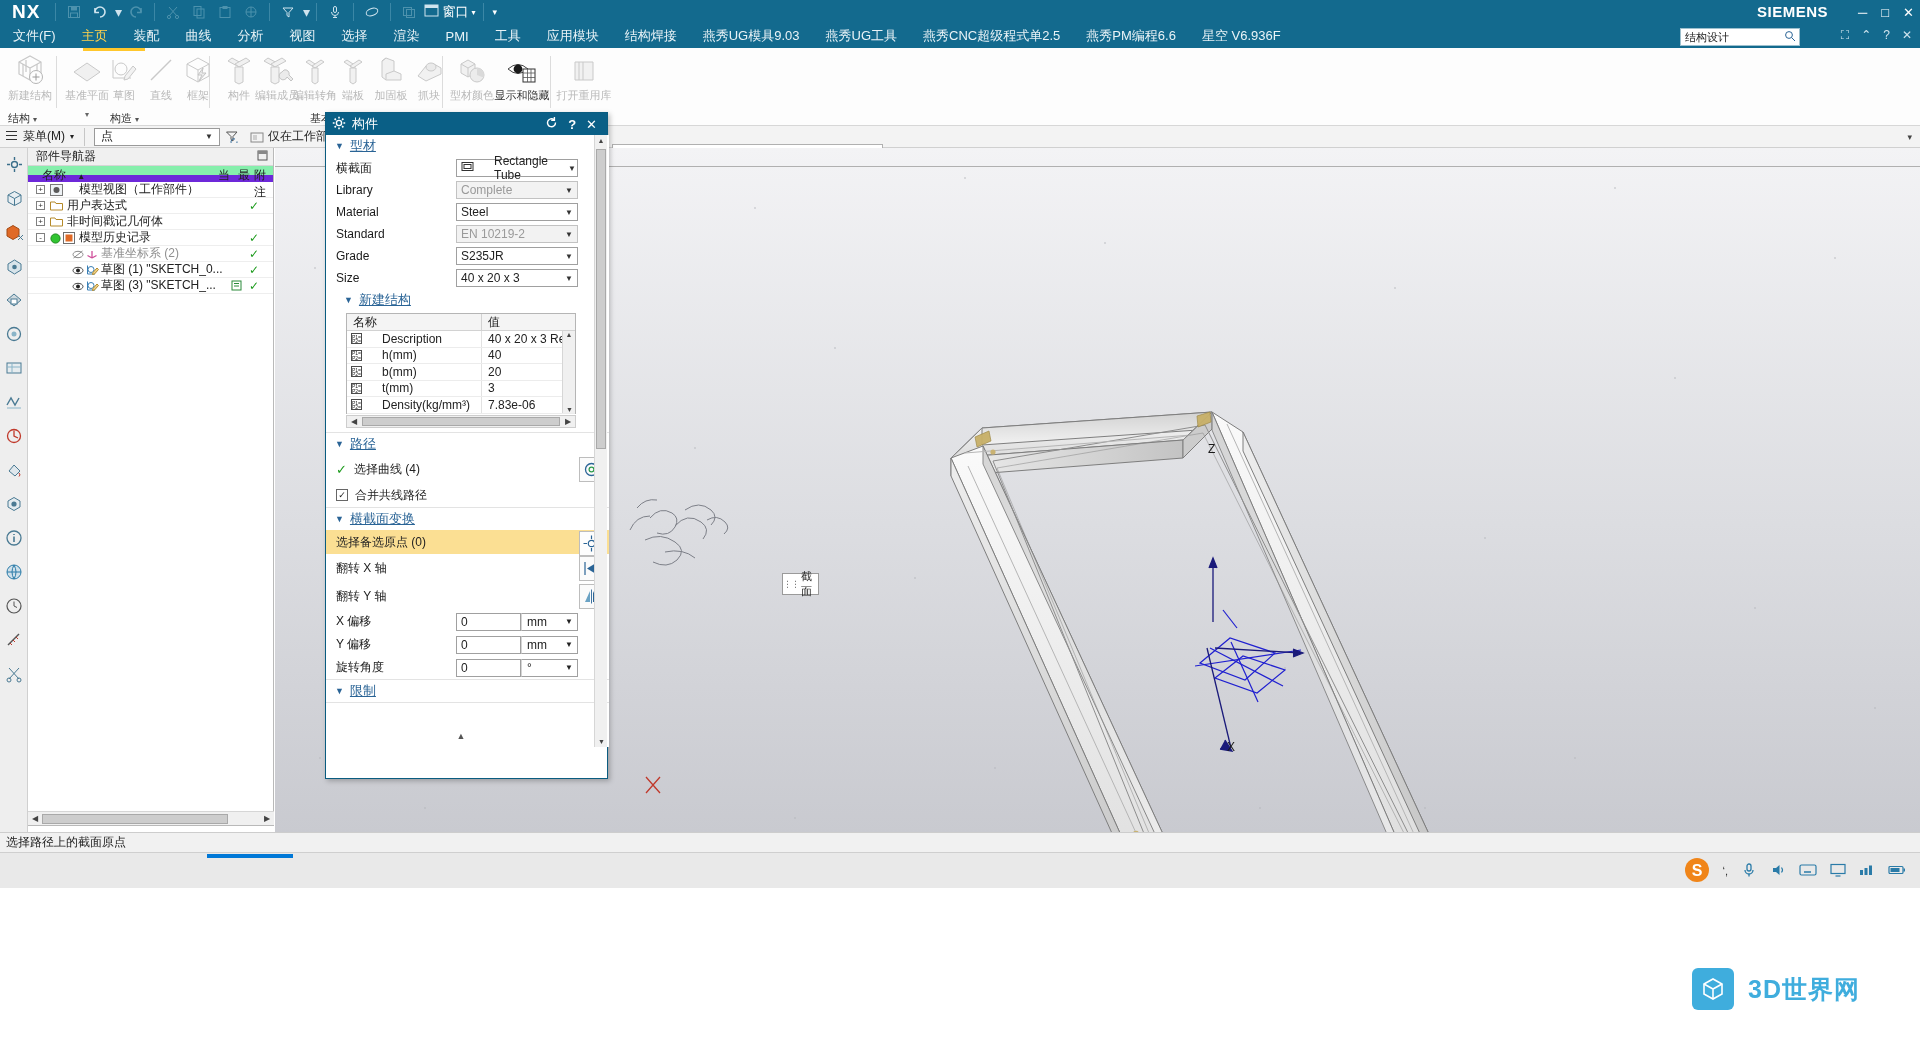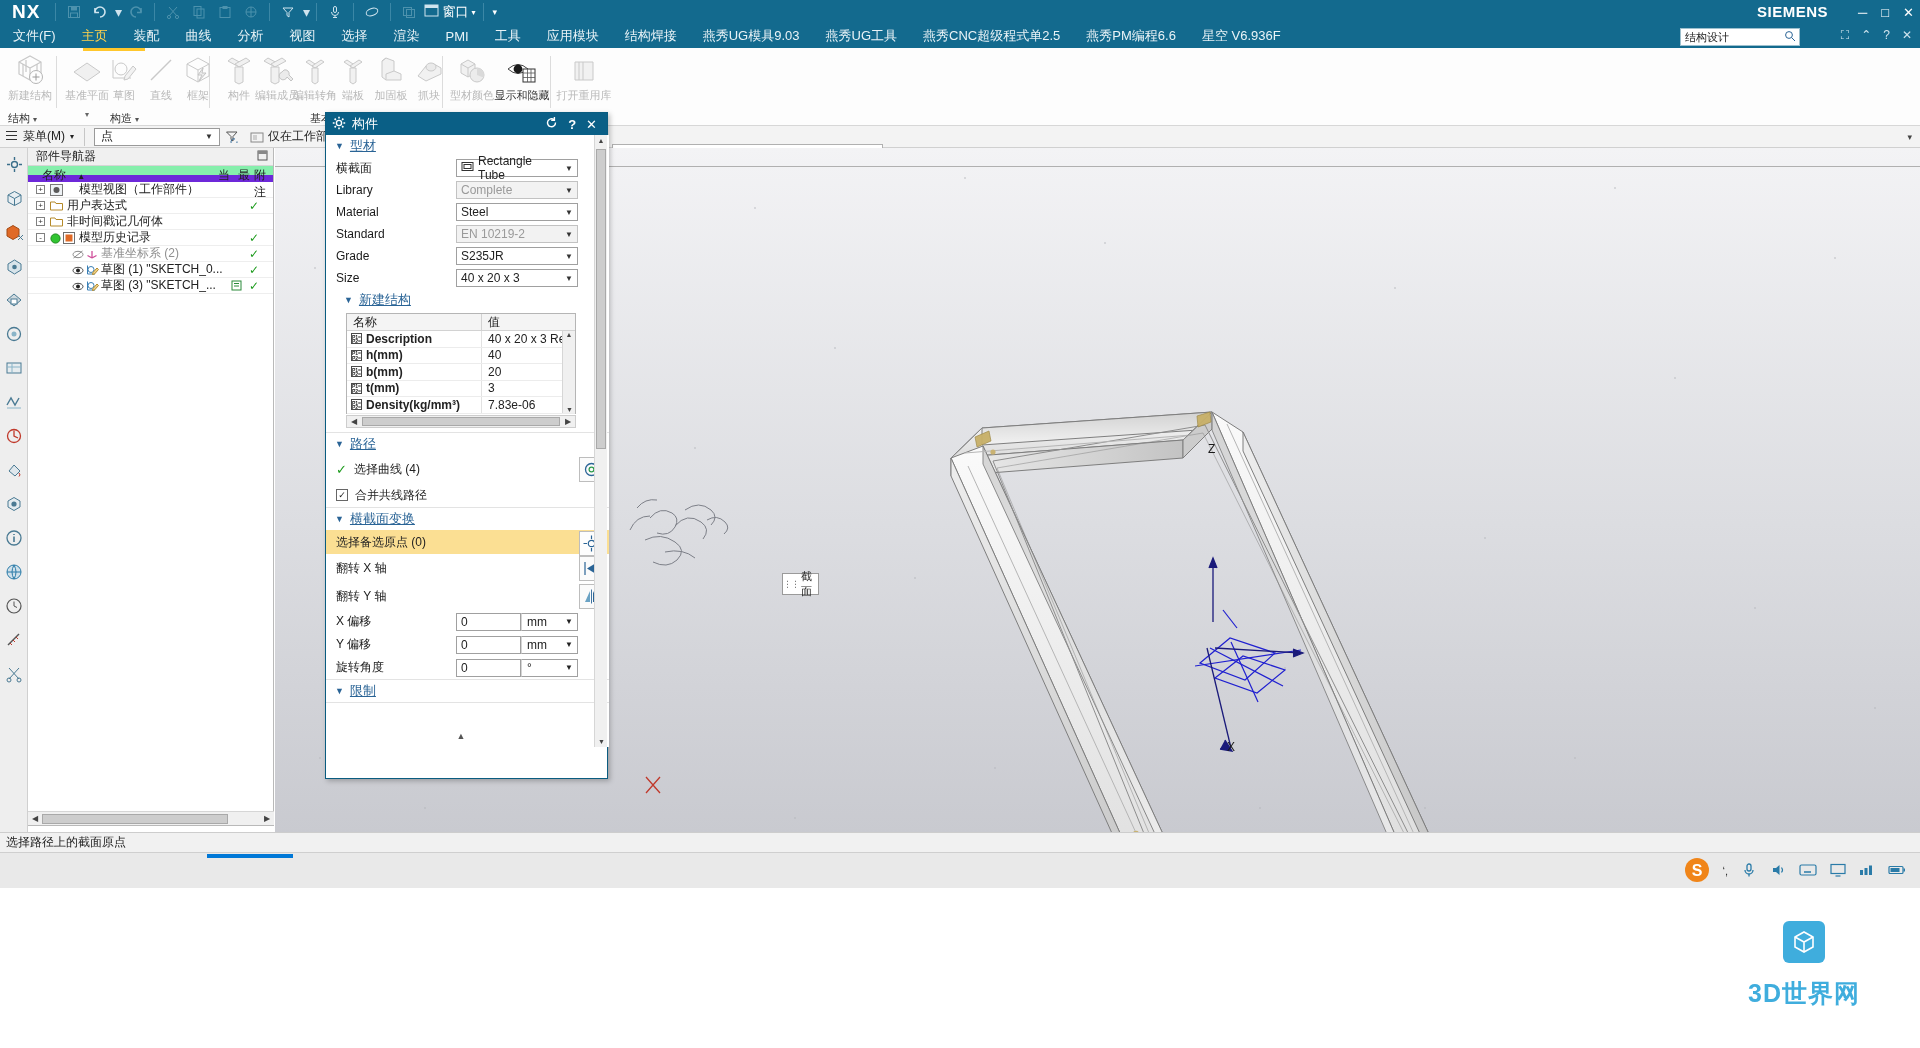--- a/index.html
+++ b/index.html
@@ -145,38 +145,38 @@
   .sechdr{
     height:22px; display:flex; align-items:center; gap:6px; padding-left:9px;
     color:#2a6496; font-size:13px;
   }
   .sechdr .tri{ color:#2a6496; font-size:9px; }
   .sechdr .slabel{ text-decoration:underline; }
   .frow{ height:22px; display:flex; align-items:center; padding-left:10px; font-size:12px; position:relative;}
   .flabel{ width:120px; color:#1a1a1a;}
   .fctl{
     position:absolute; left:130px; width:122px; height:18px; border:1px solid #a0a0a0;
-    background:#fff; display:flex; align-items:center; padding-left:4px; font-size:12px; gap:4px;
+    background:#fff; display:flex; align-items:center; padding-left:4px; font-size:12px; gap:20px;
   }
   .fctl.disabled{ background:#f2f2f2; color:#9a9a9a; border-color:#c2c2c2;}
   .fctl .carrow{ margin-left:auto; font-size:8px; padding-right:4px; color:#333;}
   .unitbox{
     position:absolute; left:195px; width:57px; height:18px; border:1px solid #a0a0a0;
     border-left:1px solid #d5d5d5;
     background:#fff; display:flex; align-items:center; padding-left:5px; font-size:12px;
   }
   .unitbox .carrow{ margin-left:auto; font-size:8px; padding-right:4px;}
   
   #dtable{
     position:absolute; left:10px; width:230px; border:1px solid #b5b5b5; background:#fff;
   }
   #dthead{ height:17px; background:#f4f4f4; border-bottom:1px solid #d2d2d2; display:flex; font-size:12px;}
   #dthead div{ display:flex; align-items:center; padding-left:6px;}
   .dtrow{ height:16.5px; display:flex; font-size:12px; border-bottom:1px solid #ececec;}
-  .dtc1{ width:135px; display:flex; align-items:center; gap:4px; padding-left:4px; border-right:1px solid #e2e2e2;font-weight:bold;}
+  .dtc1{ width:135px; display:flex; align-items:center; gap:20px; padding-left:4px; border-right:1px solid #e2e2e2;}
   .dtc2{ flex:1; display:flex; align-items:center; padding-left:6px; overflow:hidden; white-space:nowrap;}
   .pico{
     width:11px; height:11px; border:1px solid #4a4a4a; font-size:5px; line-height:4.5px;
     text-align:center; color:#222; background:#fff; flex:none; padding-top:.5px;
   }
   #dtvscroll{ position:absolute; right:0; top:17px; width:13px; bottom:0; background:#f0f0f0; border-left:1px solid #d6d6d6;}
   #dthscroll{ position:absolute; left:10px; width:230px; height:13px; background:#f0f0f0; border:1px solid #cdcdcd; display:flex; align-items:center;}
   .selrow{
     height:24px; background:#fbdf93; display:flex; align-items:center; padding-left:10px; font-size:12px;
   }
@@ -208,21 +208,20 @@
   #wintaskbar{
     position:absolute; left:0; top:852px; width:1920px; height:36px; background:#e9e9e9;
     border-top:1px solid #cfcfcf;
   }
   #winprogress{ position:absolute; left:207px; top:1px; width:86px; height:4px; background:#0078d7;}
   #tray{ position:absolute; right:0; top:0; height:36px; display:flex; align-items:center; gap:13px; padding-right:14px; font-size:13px; color:#333;}
   
   #watermark{
     position:absolute; right:60px; bottom:38px; display:flex; align-items:center; gap:14px;
     opacity:.85;
-    flex-direction:column;
   }
   #wmbox{ width:42px; height:42px; background:#1e9fd8; border-radius:6px; display:flex; align-items:center; justify-content:center;}
   #wmtext{ color:#1e9fd8; font-size:25px; font-weight:bold; letter-spacing:1px;}
   
   .axislbl{ font-size:12px; fill:#1a1a1a; font-family:"Liberation Sans",sans-serif;}
   #sectag{
     position:absolute; left:782px; top:573px; width:37px; height:22px; background:#fff;
     border:1px solid #9a9a9a; display:flex; align-items:center; justify-content:center;
     font-size:11px; gap:2px;
   }

